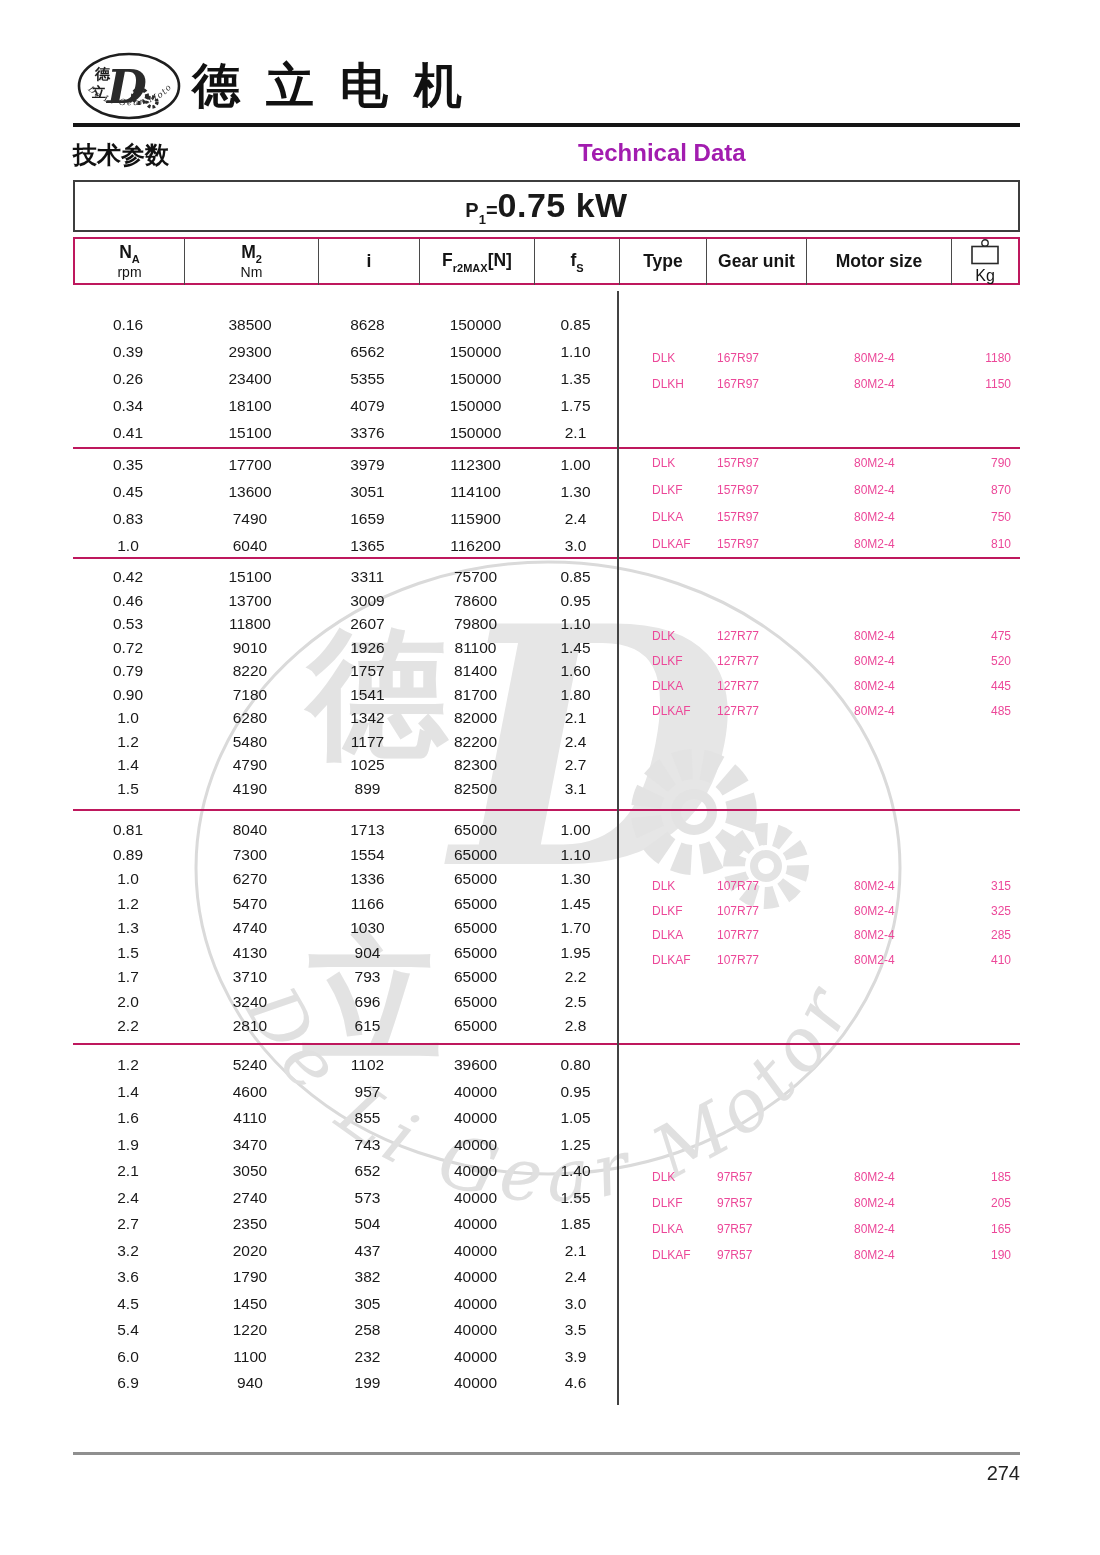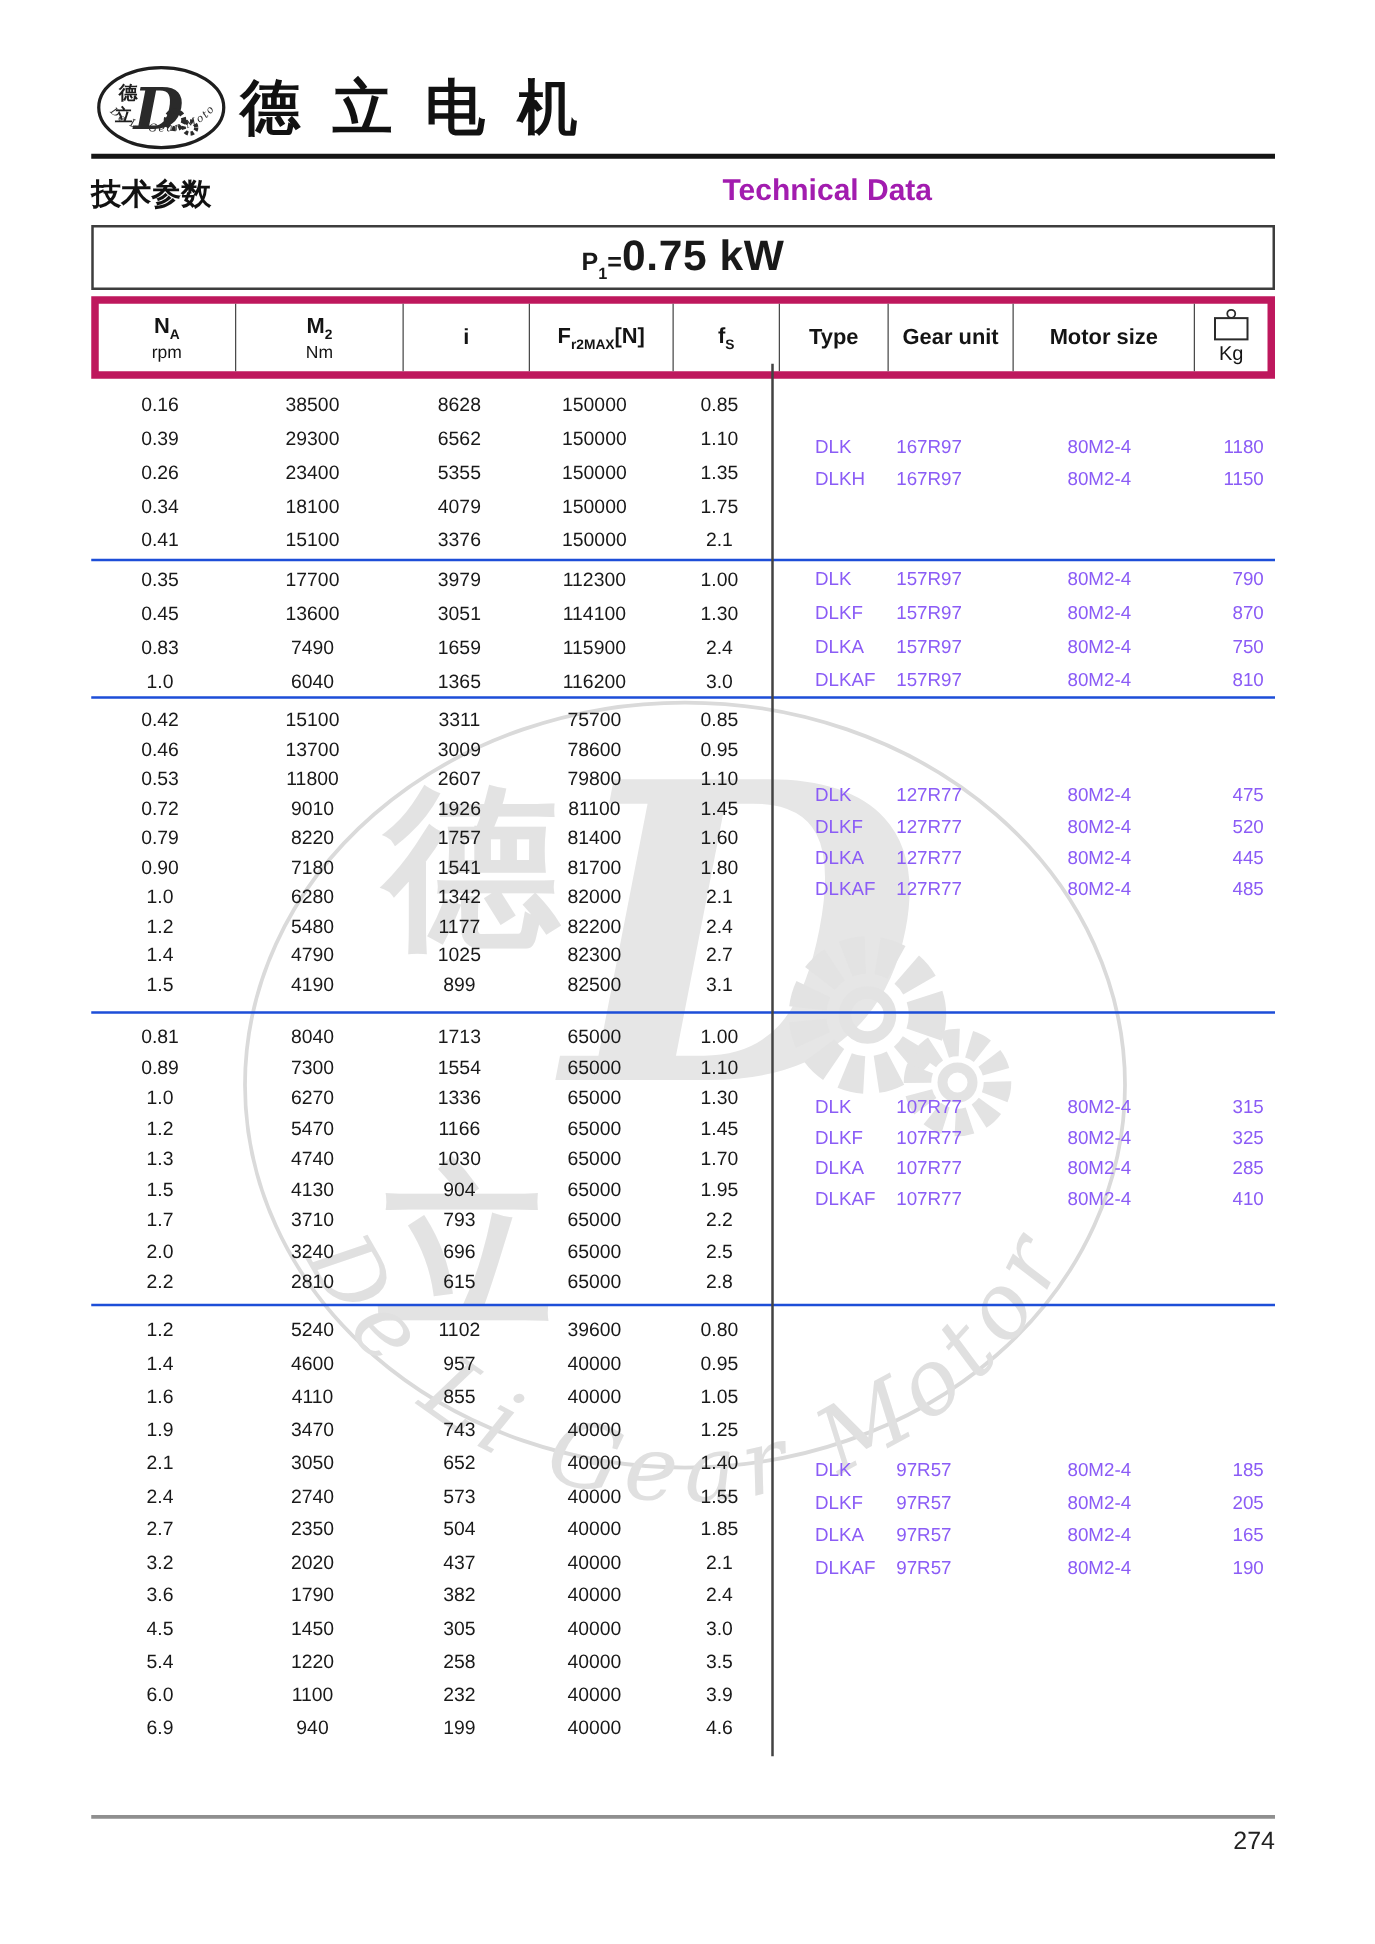--- a/index.html
+++ b/index.html
@@ -19,49 +19,49 @@
   .title-en { position:absolute; left:578px; top:139px; font-size:24px; font-weight:bold; color:#a21caf; z-index:1; }
 
   
   .power-box { position:absolute; left:73px; top:180px; width:947px; height:52px; z-index:1;
                border:2px solid #3d3d3d; text-align:center; line-height:46px; background:transparent; }
   .p-small { font-weight:bold; font-size:20px; }
   .p-small sub { font-size:13px; position:relative; bottom:-2px; }
   .p-big { font-weight:bold; font-size:34px; letter-spacing:0.5px; }
 
   
-  #header-table { position:absolute; left:73px; top:237px; width:947px; height:66px; z-index:1;
-                  border:6px solid #be185d; display:grid;
+  #header-table { position:absolute; left:73px; top:237px; width:947px; height:48px; z-index:1;
+                  border:2px solid #be185d; display:grid;
                   grid-template-columns:110px 134px 101px 115px 85px 87px 100px 145px 1fr; }
   .hcell { display:flex; flex-direction:column; align-items:center; justify-content:center;
            border-right:1.5px solid #4a4a4a; color:#141414; }
   .hcell:last-child { border-right:none; }
   .hmain { font-weight:bold; font-size:17.5px; line-height:1.1; }
   .hmain sub { font-size:11px; font-weight:bold; position:relative; bottom:-1px; }
   .hunit { font-size:14px; line-height:1.1; margin-top:1px; }
   .kgcell .hunit { font-size:16px; margin-top:0; }
   .wicon { display:block; margin-bottom:0; }
 
   
   #data-area { position:absolute; left:73px; top:291px; width:947px; height:1114px; z-index:1; }
   #divider { position:absolute; left:544px; top:0; width:2px; height:1114px; background:#434343; }
-  .section { position:relative; width:947px; padding-top:var(--pt); border-bottom:2px solid #1d4ed8; }
+  .section { position:relative; width:947px; padding-top:var(--pt); border-bottom:2px solid #be185d; }
   .section:last-child { border-bottom:none; }
   .section:nth-child(1){ height:158px; --rh:27px;   --pt:20px; --trh:26px;   --toff:2px; }
   .section:nth-child(2){ height:110px; --rh:27px;   --pt:2px;  --trh:27px;   --toff:1px; }
   .section:nth-child(3){ height:252px; --rh:23.5px; --pt:6px;  --trh:25px;   --toff:-10px; }
   .section:nth-child(4){ height:234px; --rh:24.5px; --pt:7px;  --trh:24.5px; --toff:-4px; }
   .section:nth-child(5){ height:360px; --rh:26.5px; --pt:7px;  --trh:26px;   --toff:-9px; }
   .drow { display:grid; grid-template-columns:110px 134px 101px 115px 85px;
           height:var(--rh); line-height:var(--rh); }
   .dcell { text-align:center; font-size:15.5px; color:#191919; }
   .type-block { position:absolute; left:545px; width:402px; top:50%;
                 transform:translateY(calc(-50% + var(--toff,0px))); }
   .trow { display:grid; grid-template-columns:87px 100px 145px 70px;
-          height:var(--trh); line-height:var(--trh); font-size:15px; color:#8b5cf6; }
+          height:var(--trh); line-height:var(--trh); font-size:12px; color:#ec4899; }
   .tc0 { padding-left:34px; } .tc1 { padding-left:12px; }
   .tc2 { padding-left:49px; } .tc3 { text-align:right; padding-right:9px; }
 
   
   .footer-rule { position:absolute; left:73px; top:1452px; width:947px; height:3px; background:#8f8f8f; z-index:1; }
   .page-num { position:absolute; left:73px; top:1462px; width:947px; text-align:right;
               font-size:20px; color:#222; z-index:1; }
 </style>
 </head>
 <body>

